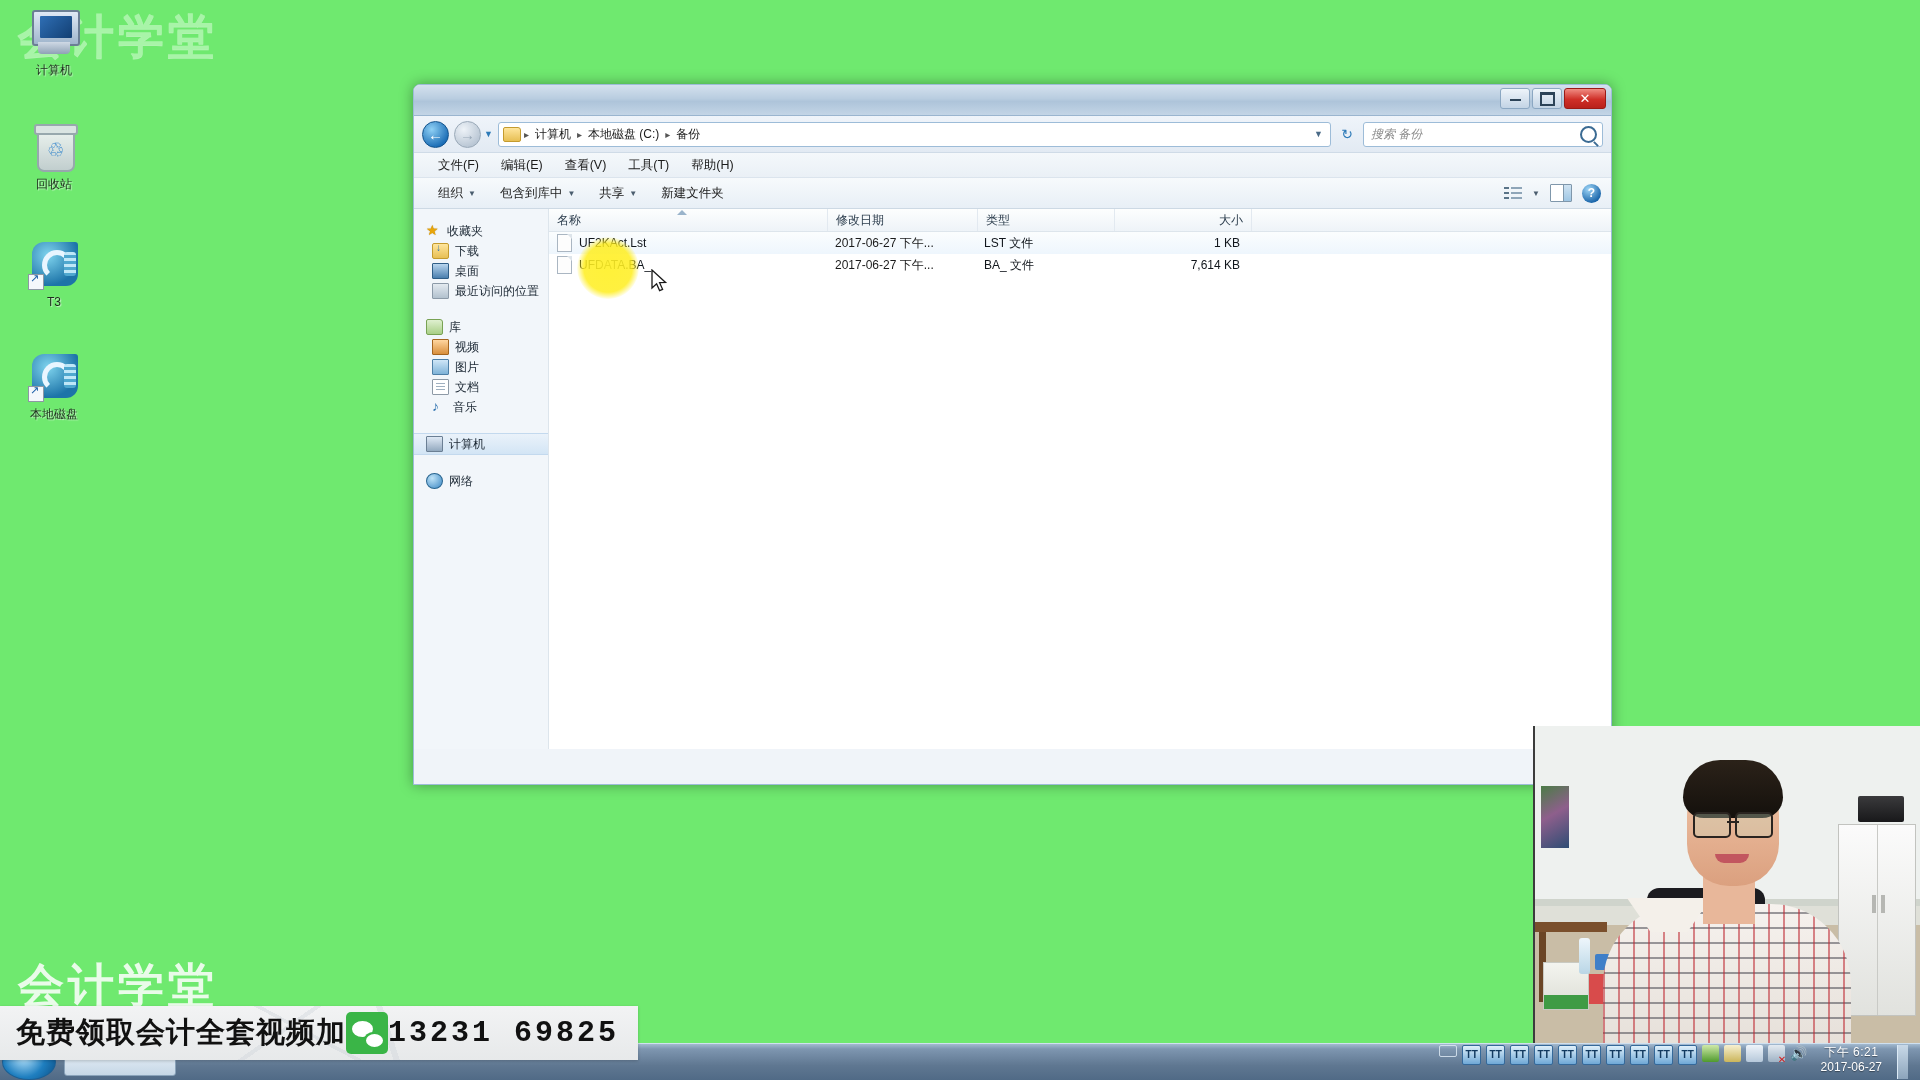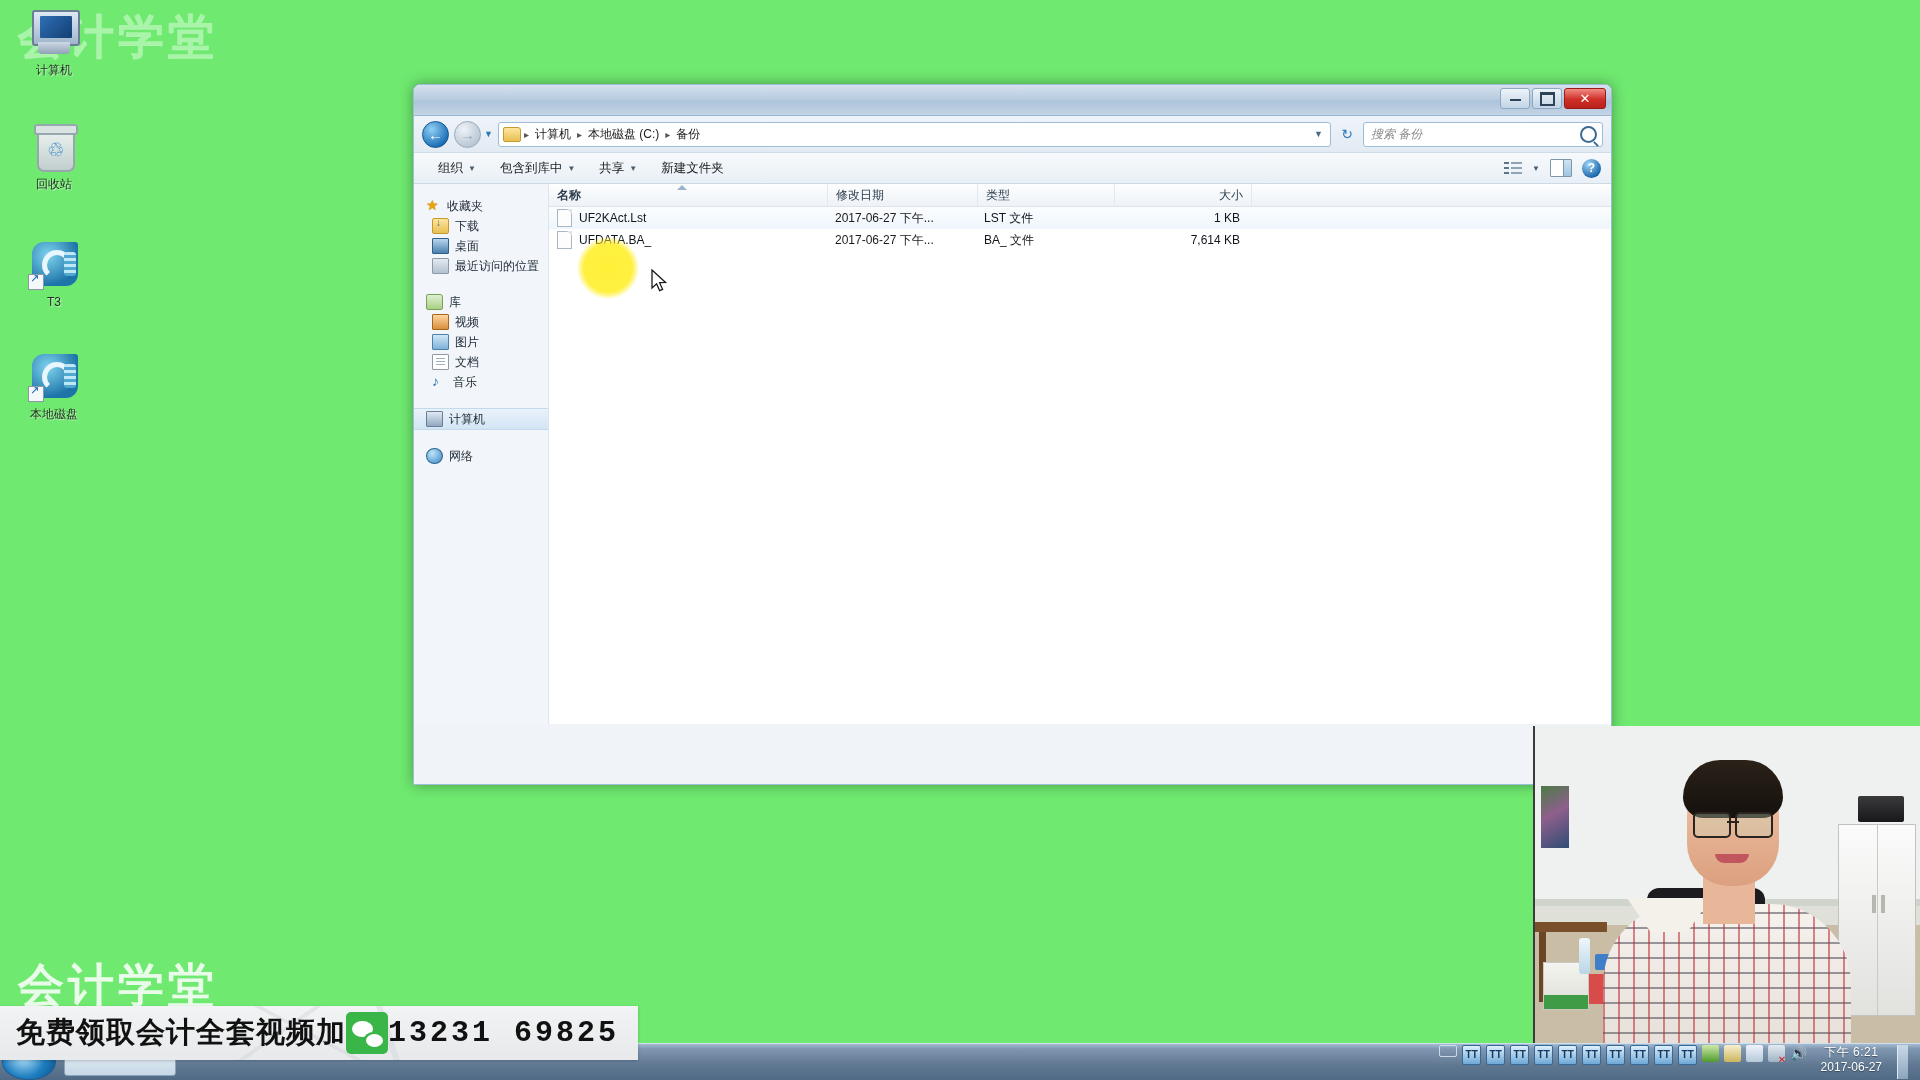--- a/index.html
+++ b/index.html
@@ -208,21 +208,21 @@
   .ni-pc{background:linear-gradient(#dfe9f5,#93a9bf);border:1px solid #6b7f94;border-radius:1px;}
   .ni-net{background:radial-gradient(circle at 35% 30%,#bfe3f7,#3b87c4);border:1px solid #27648f;border-radius:50%;}
 
   .filelist{flex:1;display:flex;flex-direction:column;background:#fff;position:relative;}
   .colhdr{
     height:22px;display:flex;align-items:center;font-size:12px;color:#2b3c4c;
     background:linear-gradient(#fdfefe,#eef3f8);border-bottom:1px solid #dde5ec;
     position:relative;
   }
   .colhdr .c{padding:0 8px;border-right:1px solid #e2e9f0;height:22px;display:flex;align-items:center;}
-  .c-name{width:262px;font-weight:bold;}
+  .c-name{width:262px;}
   .c-date{width:133px;}
   .c-type{width:120px;}
   .c-size{width:120px;justify-content:flex-end;}
   .sortarrow{
     position:absolute;left:128px;top:1px;width:0;height:0;
     border-left:5px solid transparent;border-right:5px solid transparent;
     border-bottom:5px solid #9ab4cb;
   }
   .rows{flex:1;}
   .frow{height:22px;display:flex;align-items:center;font-size:12px;color:#11161c;}
@@ -467,20 +467,27 @@
     </div>
 
     <div class="refresh">↻</div>
 
     <div class="searchbox">
       <input placeholder="搜索 备份" style="">
       <span class="mag"></span>
     </div>
   </div>
 
+  <div class="menubar">
+    <span>文件(F)</span>
+    <span>编辑(E)</span>
+    <span>查看(V)</span>
+    <span>工具(T)</span>
+    <span>帮助(H)</span>
+  </div>
 
   <div class="toolbar">
     <div class="tbitem">
       <span>组织</span>
       <span class="caret">▼</span>
     </div>
     <div class="tbitem">
       <span>包含到库中</span>
       <span class="caret">▼</span>
     </div>

